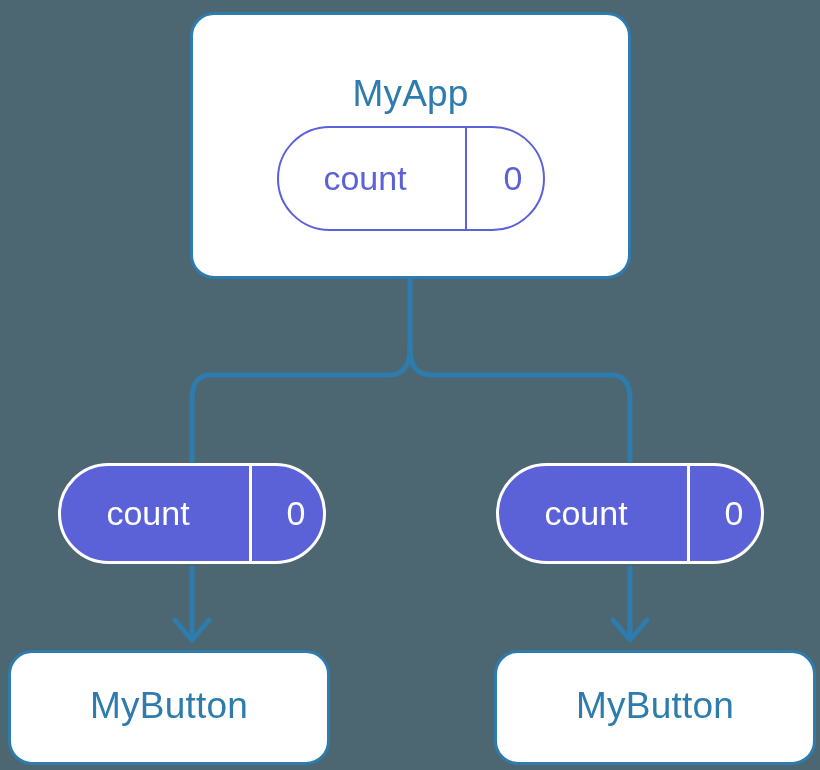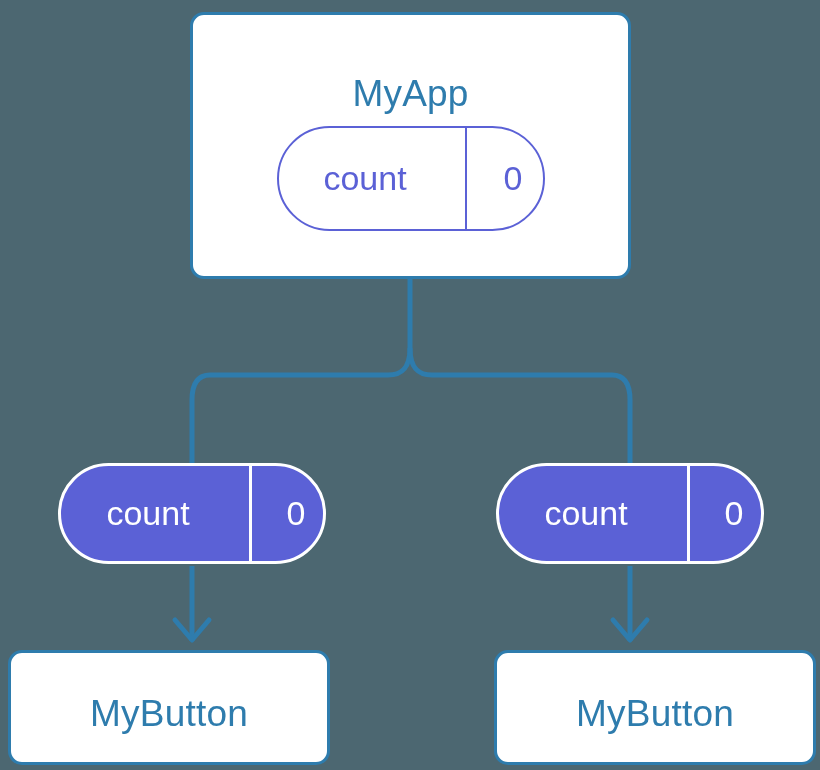--- a/index.html
+++ b/index.html
@@ -27,21 +27,21 @@
     height: 770px;
     pointer-events: none;
   }
 
   
   .comp-box {
     position: absolute;
     box-sizing: border-box;
     background: #ffffff;
     border: 3px solid #2e7cad;
-    border-radius: 14px;
+    border-radius: 24px;
   }
   .comp-title {
     position: absolute;
     left: 0;
     right: 0;
     text-align: center;
     color: #2e7cad;
     font-size: 37px;
     font-weight: 400;
     letter-spacing: 0.2px;
@@ -64,21 +64,21 @@
     width: 322px;
     height: 115px;
   }
   #btn-box-right {
     left: 494px;
     top: 650px;
     width: 322px;
     height: 115px;
   }
   .btn-title {
-    top: 40px;
+    top: 32px;
   }
 
   
   .pill {
     position: absolute;
     box-sizing: border-box;
     display: flex;
     align-items: stretch;
     border-radius: 999px;
     overflow: hidden;

